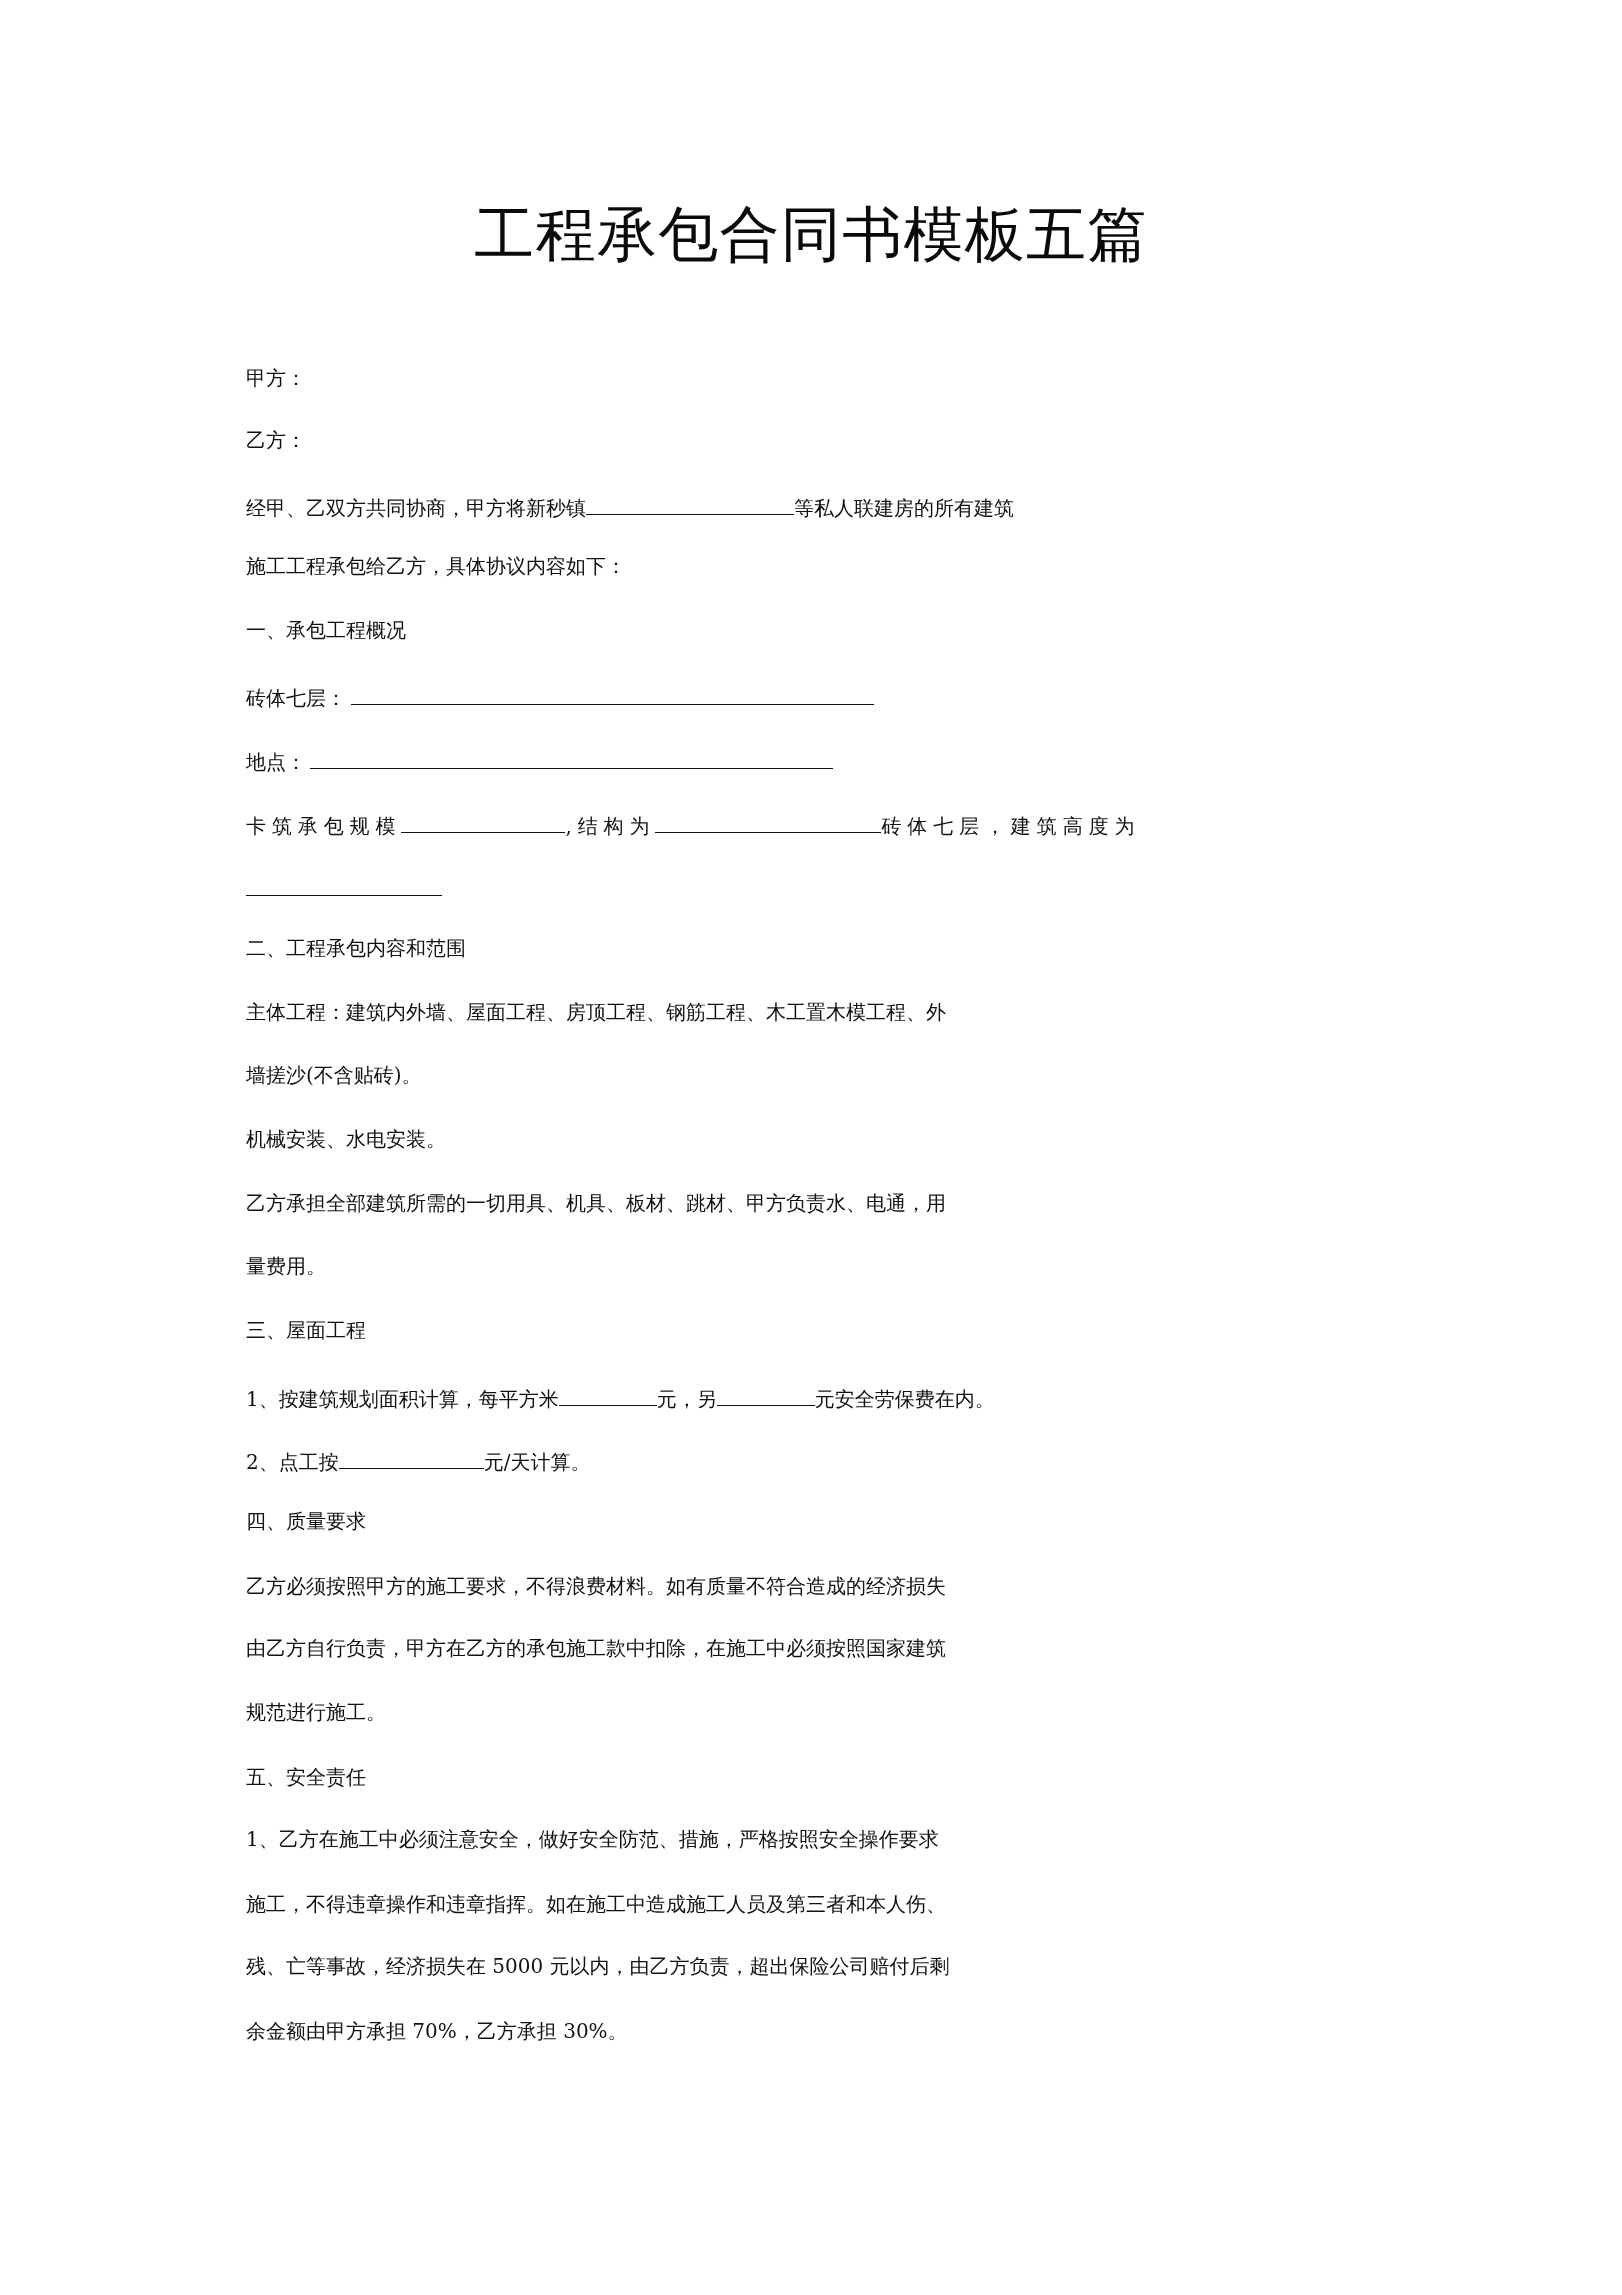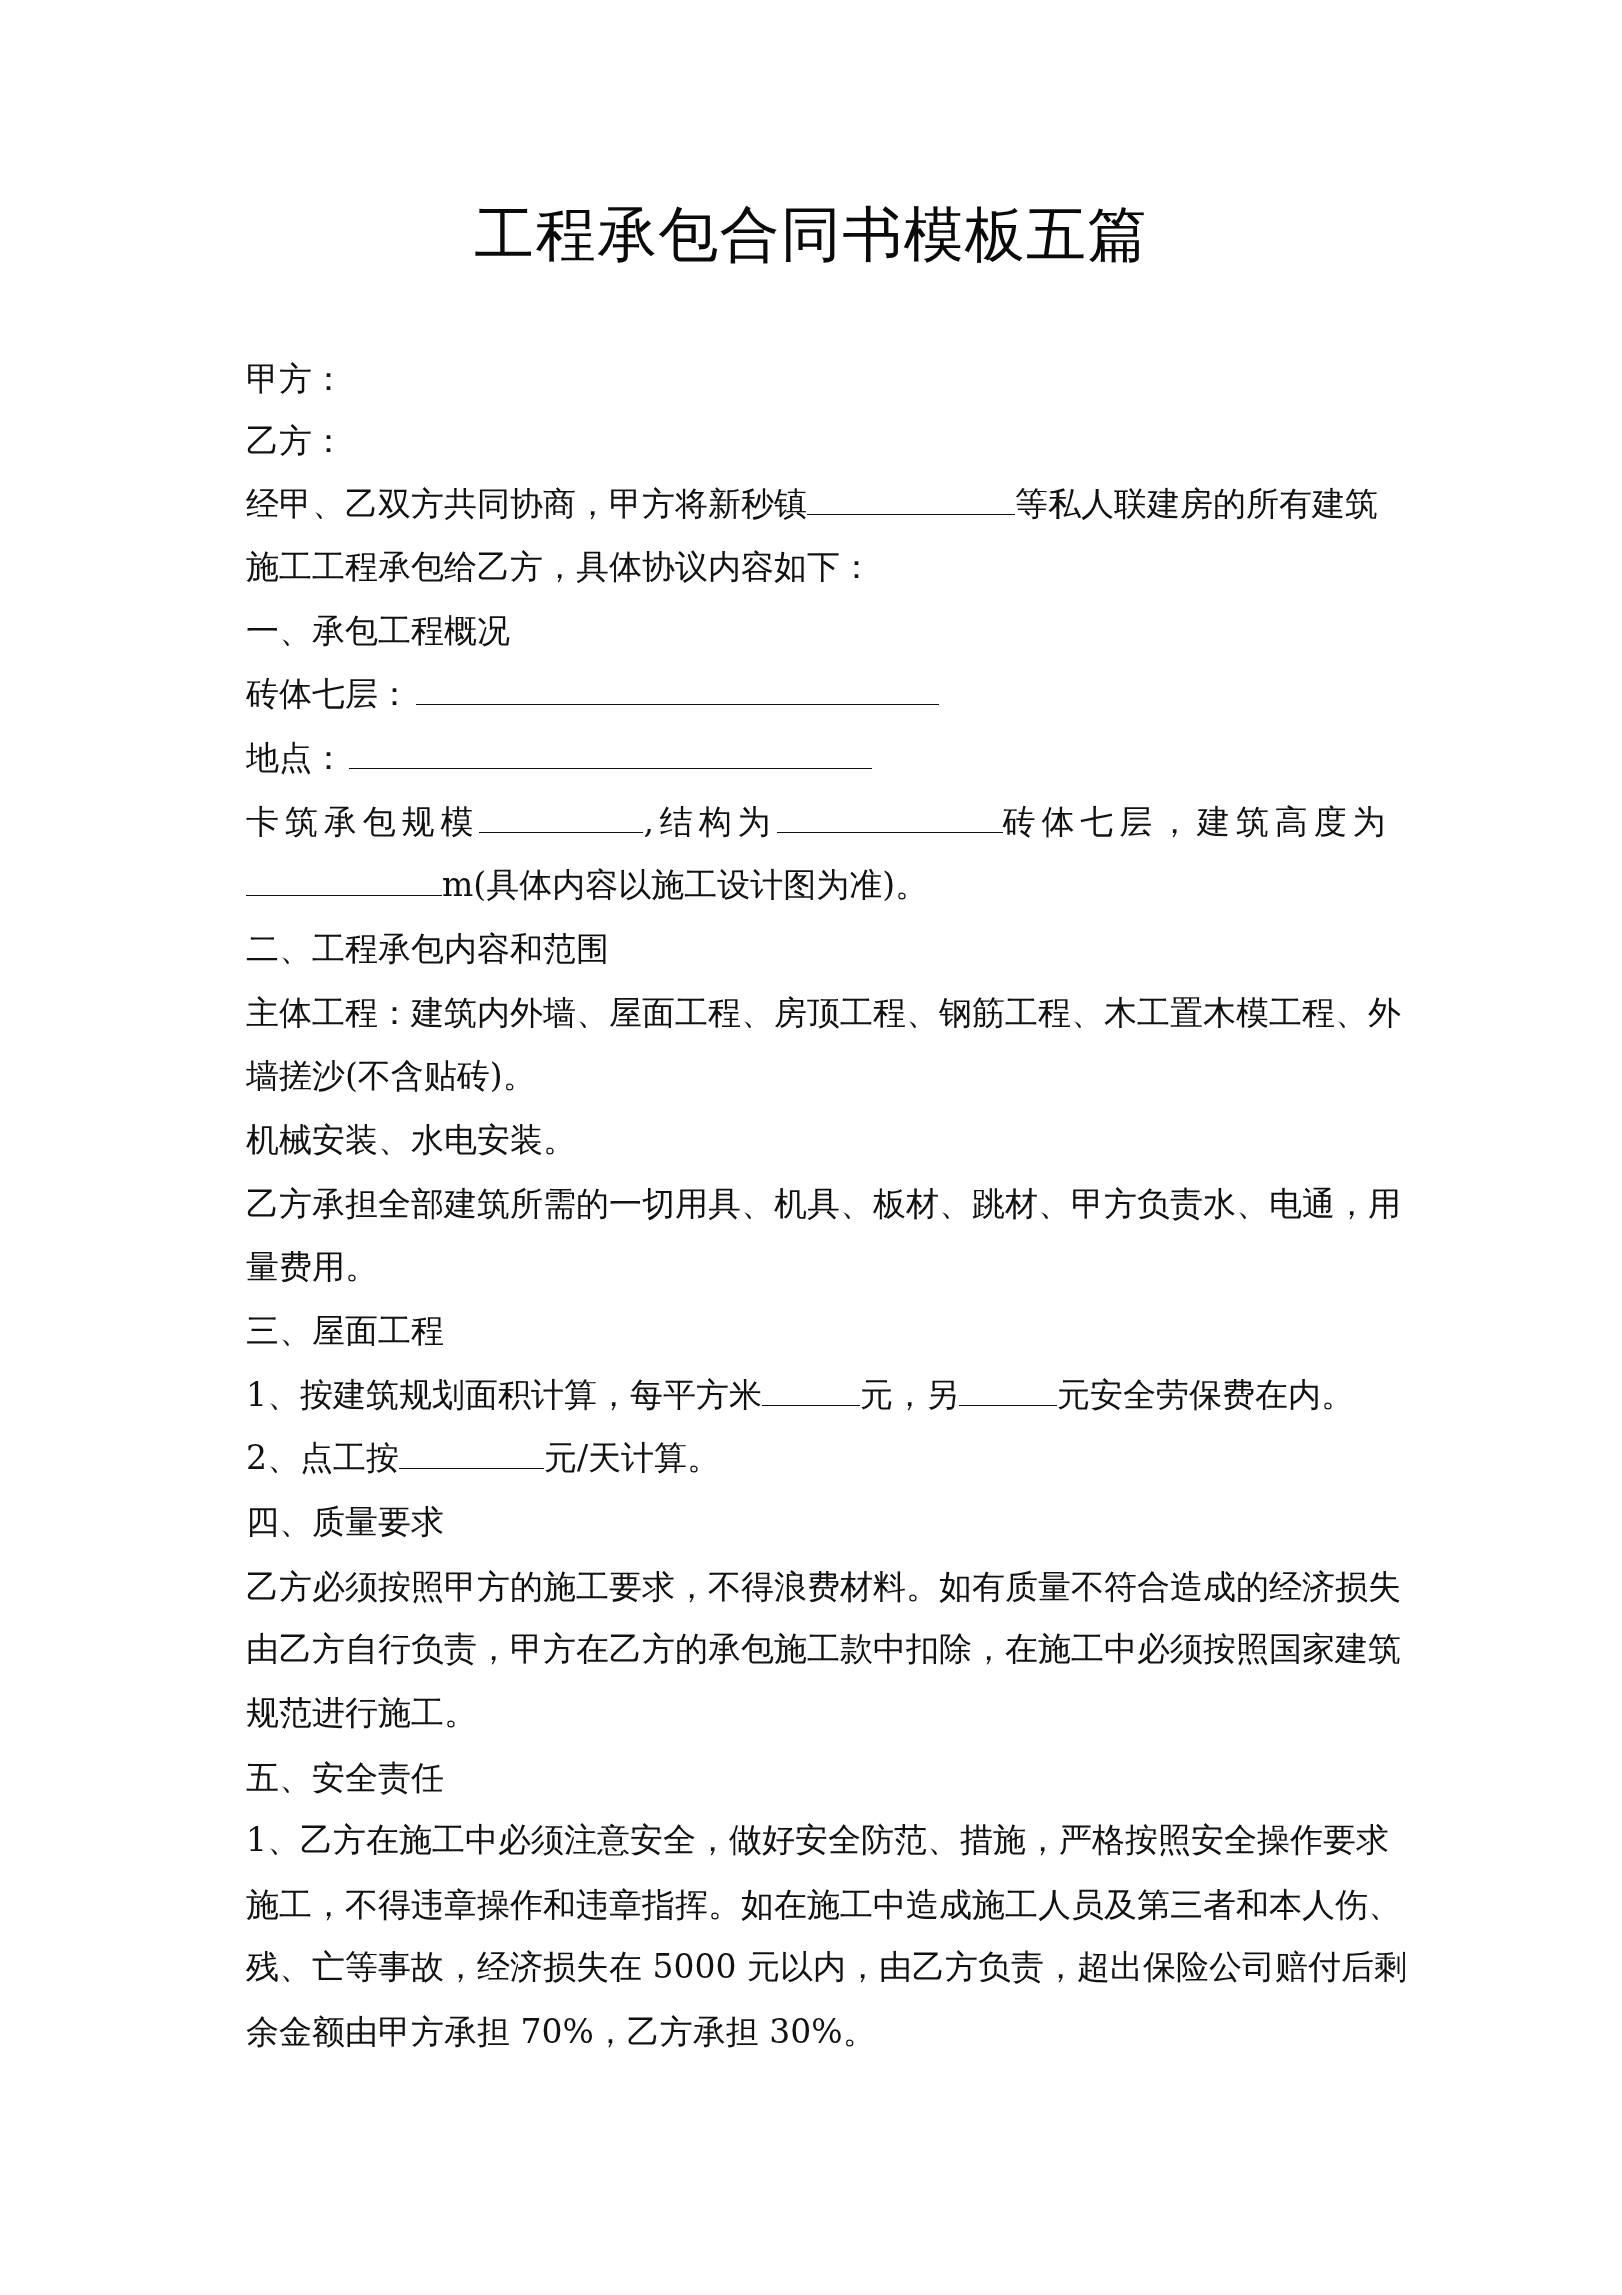--- a/index.html
+++ b/index.html
@@ -8,21 +8,21 @@
     font-family: "DejaVu Serif", "Liberation Serif", serif;
     color: #111111;
   }
   .title {
     position: absolute; left: 0; width: 1623px; top: 196px;
     text-align: center; font-size: 60px; line-height: 79px;
     font-family: Liberation Serif, serif;
     letter-spacing: 1.3px; color: #0a0a0a;
   }
   .line {
-    position: absolute; left: 246px; font-size: 33px; line-height: 39px;
+    position: absolute; left: 246px; font-size: 20px; line-height: 39px;
     white-space: nowrap; color: #111111;
   }
   .blank {
     display: inline-block; border-bottom: 1.3px solid #111111; height: 30px;
     vertical-align: baseline;
   }
   .spaced { letter-spacing: 5.9px; text-align: right; }
 </style>
 </head>
 <body>
@@ -47,21 +47,21 @@
 
   <div class="line" style="top:738px">
     <span>地点：</span><span class="blank" style="width:523px; margin-left:3.9px"></span>
   </div>
 
   <div class="line spaced" style="top:802px">
     <span>卡筑承包规模</span><span class="blank" style="width:164px"></span><span>,结构为</span><span class="blank" style="width:226px"></span><span>砖体七层，建筑高度为</span>
   </div>
 
   <div class="line" style="top:865px">
-    <span class="blank" style="width:196px"></span><span>m(具体内容以施工设计图为准)。</span>
+    <span class="blank" style="width:196px"></span>
   </div>
 
   <div class="line" style="top:929px">二、工程承包内容和范围</div>
   <div class="line" style="top:993px">主体工程：建筑内外墙、屋面工程、房顶工程、钢筋工程、木工置木模工程、外</div>
   <div class="line" style="top:1056px">墙搓沙(不含贴砖)。</div>
   <div class="line" style="top:1120px">机械安装、水电安装。</div>
   <div class="line" style="top:1184px">乙方承担全部建筑所需的一切用具、机具、板材、跳材、甲方负责水、电通，用</div>
   <div class="line" style="top:1247px">量费用。</div>
 
   <div class="line" style="top:1311px">三、屋面工程</div>

